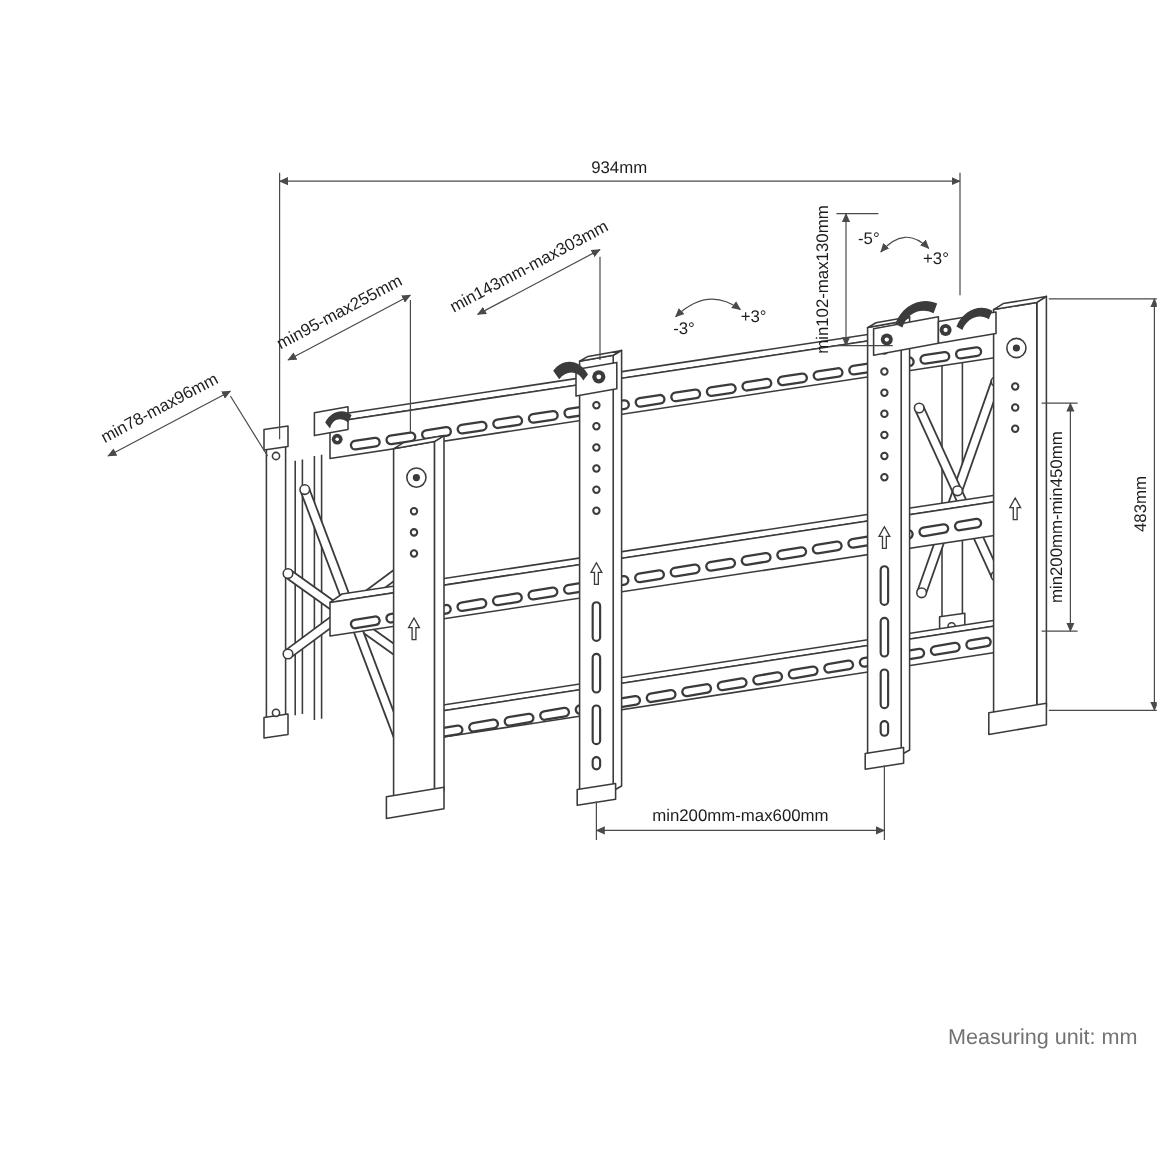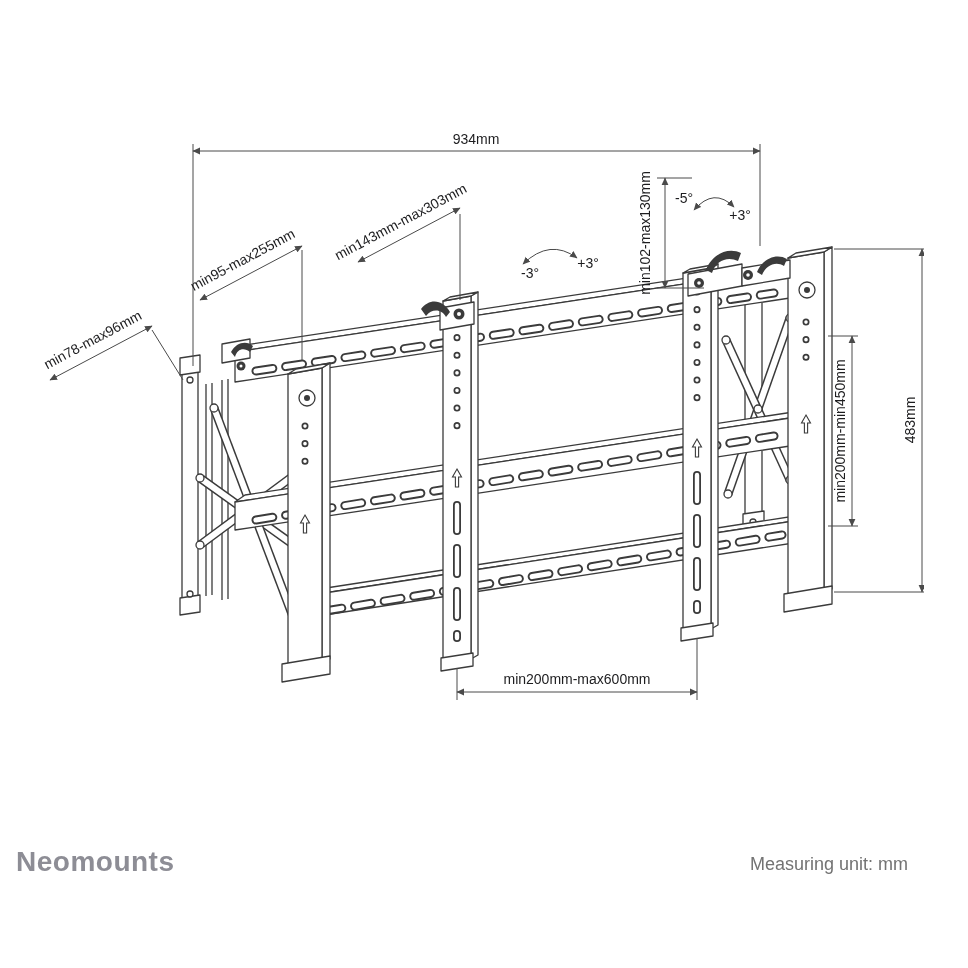--- a/index.html
+++ b/index.html
@@ -1,17 +1,17 @@
 <!DOCTYPE html>
 <html><head>
 <meta charset="utf-8">
 <style>
   html,body{margin:0;padding:0;background:#ffffff;}
   .canvas{position:relative;width:924px;height:968px;background:#fff;overflow:hidden;
-          font-family:"Liberation Sans",sans-serif;}
+          font-family:"Liberation Sans",sans-serif;margin-left:40px;}
   svg{position:absolute;left:0;top:0;}
   
   .ln  {fill:none;stroke:#3b3b3b;stroke-width:1.3;stroke-linejoin:round;}
   .fw  {fill:#ffffff;stroke:#3b3b3b;stroke-width:1.3;stroke-linejoin:round;}
   .dk  {fill:#3b3b3b;stroke:none;}
   .slotO{fill:none;stroke:#3b3b3b;stroke-width:9;stroke-dasharray:17 13;stroke-linecap:round;}
   .slotI{fill:none;stroke:#ffffff;stroke-width:5.2;stroke-dasharray:17 13;stroke-linecap:round;}
   .dotO {fill:none;stroke:#3b3b3b;stroke-width:7;stroke-dasharray:0.1 17.5;stroke-linecap:round;}
   .dotI {fill:none;stroke:#ffffff;stroke-width:3.6;stroke-dasharray:0.1 17.5;stroke-linecap:round;}
   .vslotO{fill:none;stroke:#3b3b3b;stroke-width:8;stroke-dasharray:26 17;stroke-linecap:round;}
@@ -229,15 +229,14 @@
     <text class="dimtxt" text-anchor="middle" x="915" y="420" transform="rotate(-90 915 420)">483mm</text>
   </g>
 
   <g>
     <path class="dim" d="M457,668 L457,700 M697,638 L697,700"></path>
     <path class="dim" marker-start="url(#arw)" marker-end="url(#arw)" d="M457,692 L697,692"></path>
     <text class="dimtxt" text-anchor="middle" x="577" y="684">min200mm-max600mm</text>
   </g>
 </svg>
 
-<div class="brand">Neomounts</div>
 <div class="unit">Measuring unit: mm</div>
 </div>
 
 </body></html>

